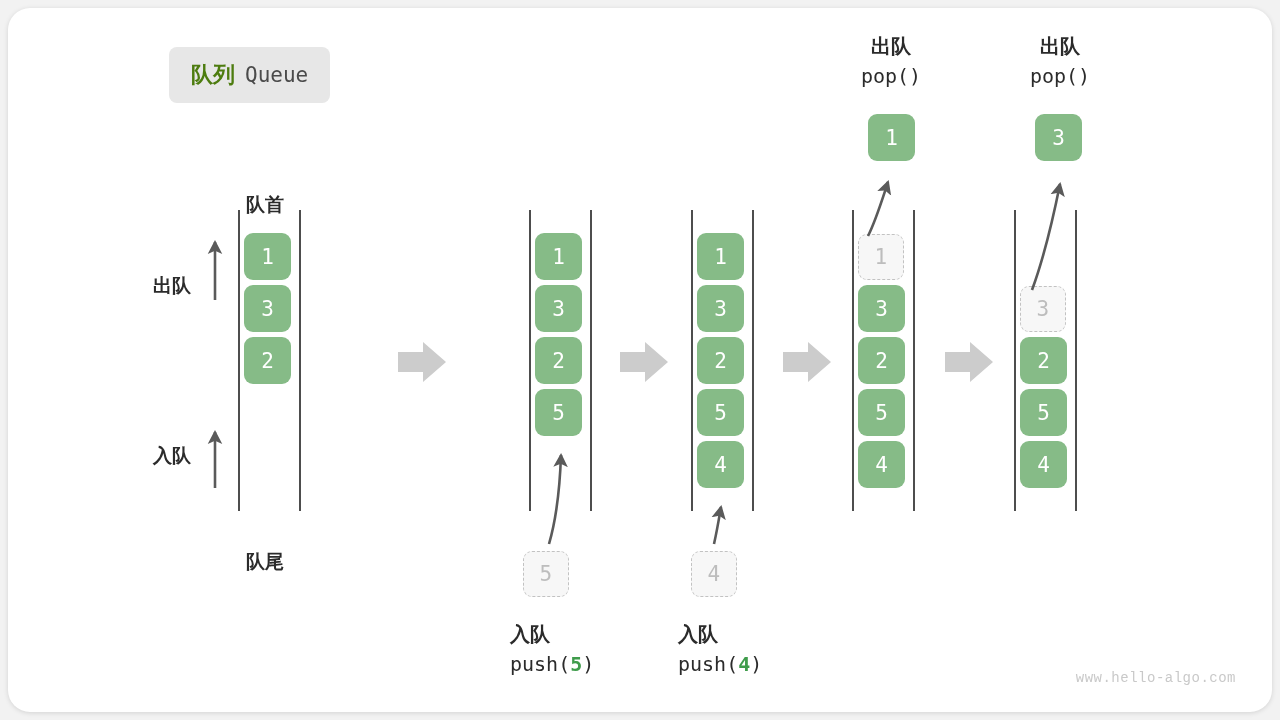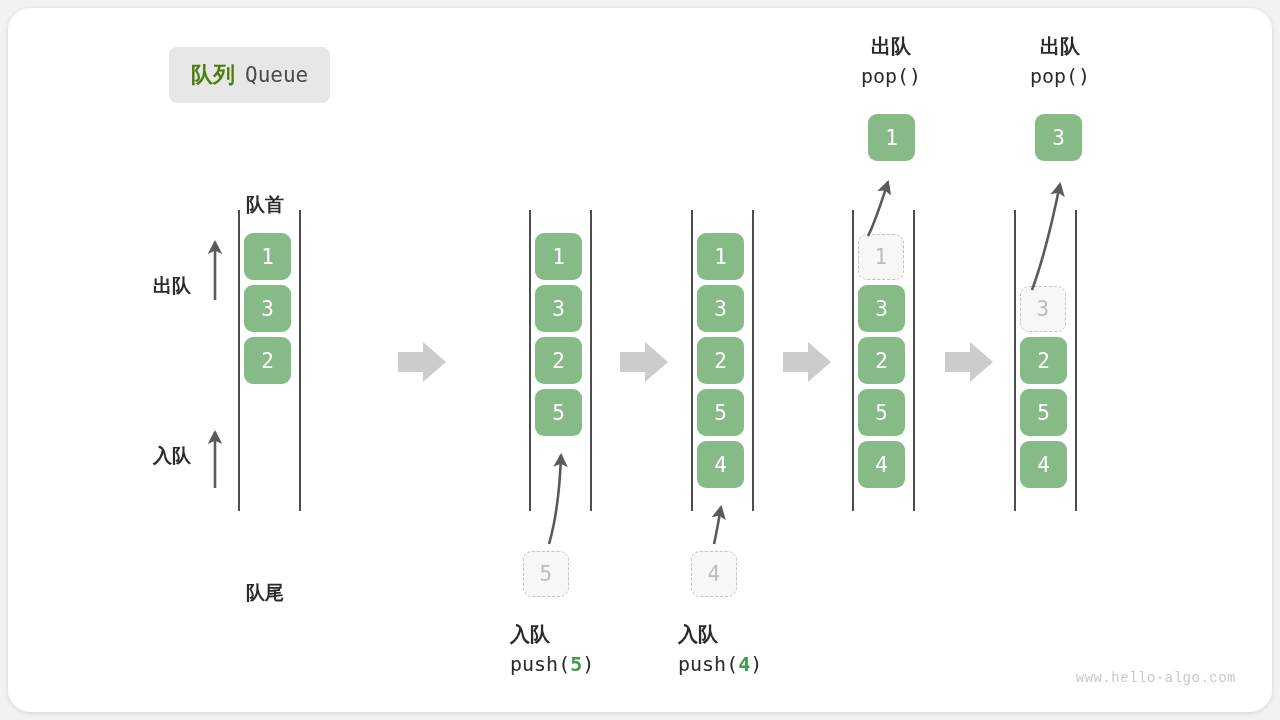--- a/index.html
+++ b/index.html
@@ -78,21 +78,21 @@
 
 <div id="card">
   <div class="stage">
 
     <div id="title-chip">
       <span class="cn">队列</span>
       <span class="en">Queue</span>
     </div>
 
     <div class="cnlabel" style="left:238px;top:157px;margin-top:27px;">队首</div>
-    <div class="cnlabel" style="left:238px;top:572px;">队尾</div>
+    <div class="cnlabel" style="left:238px;top:541px;">队尾</div>
     <div class="cnlabel" style="left:145px;top:265px;">出队</div>
     <div class="cnlabel" style="left:145px;top:435px;">入队</div>
 
     <div class="rail" style="left:230px;top:202px;height:301px;"></div>
     <div class="rail" style="left:291px;top:202px;height:301px;"></div>
 
     <div class="cell" style="left:236px;top:225px;">1</div>
     <div class="cell" style="left:236px;top:277px;">3</div>
     <div class="cell" style="left:236px;top:329px;">2</div>
 

